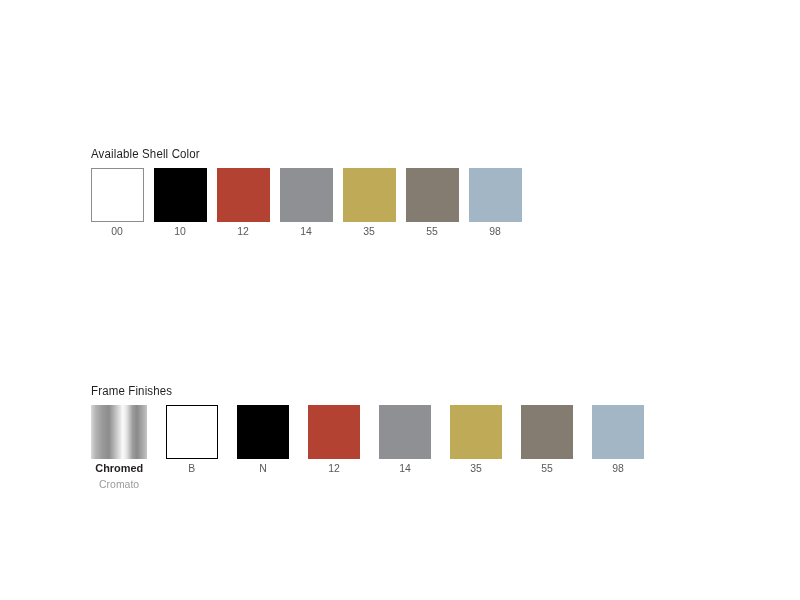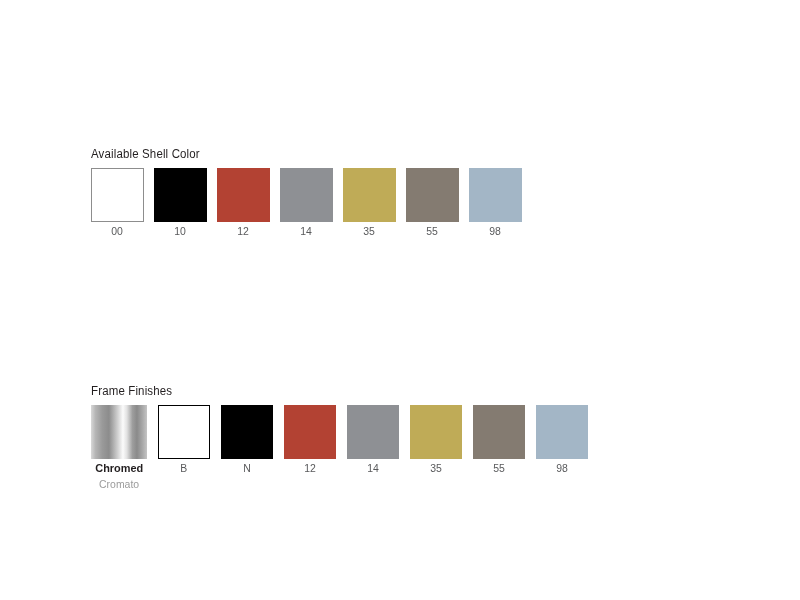--- a/index.html
+++ b/index.html
@@ -92,21 +92,21 @@
 
   
   #frame-finish-section {
     left: 91px;
     top: 340px;
     margin-top: 44px;
   }
   #frame-finish-section .section-title {
     margin-bottom: 7px;
   }
-  #frame-finish-section .swatch-row { gap: 11px; }
+  #frame-finish-section .swatch-row { gap: 19px; }
   #frame-finish-section .swatch-cell { width: 52px; }
   #frame-finish-section .swatch-chip {
     width: 52px;
     height: 54px;
   }
   #frame-finish-section .swatch-label { margin-top: 3px; }
   #frame-finish-section .swatch-cell.is-wide { width: 56px; }
   #frame-finish-section .swatch-cell.is-wide .swatch-chip { width: 56px; }
 
   

